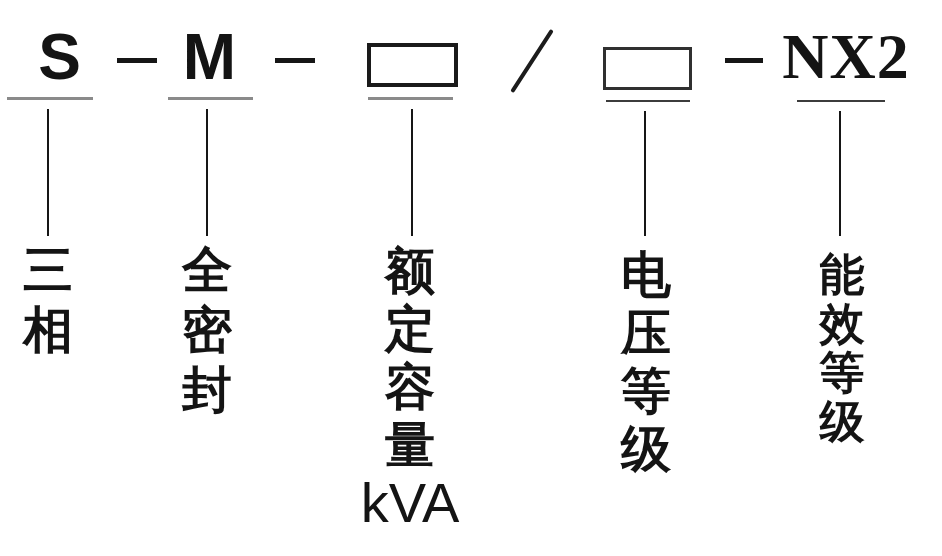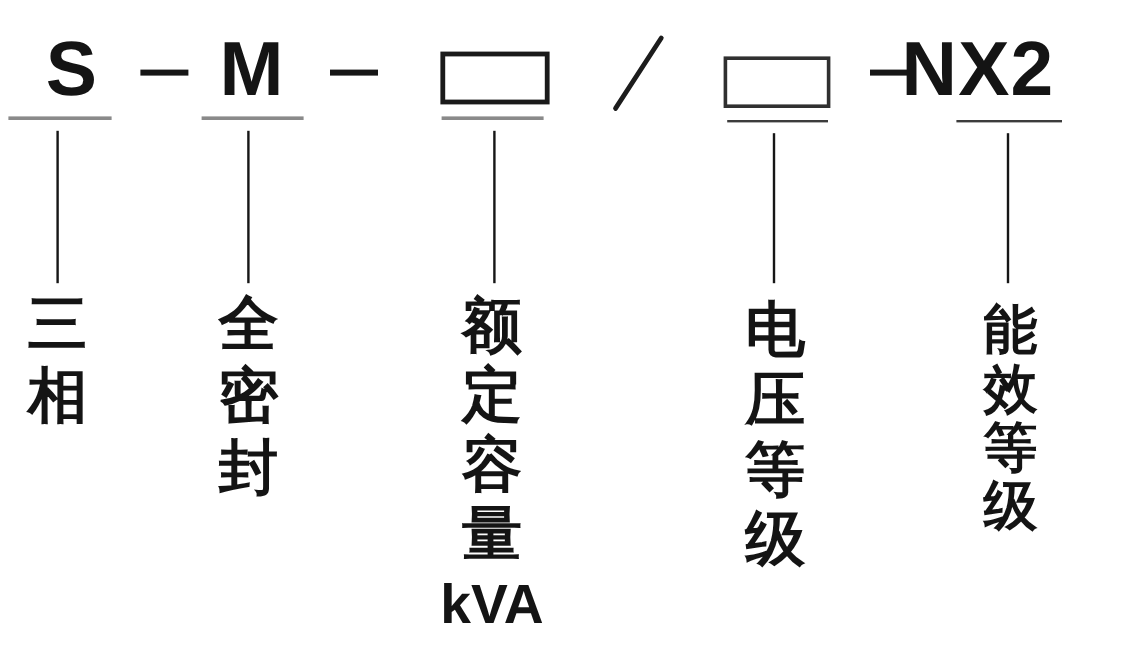--- a/index.html
+++ b/index.html
@@ -20,21 +20,21 @@
     transform: translateX(-50%);
     font-size: 64px;
     font-weight: bold;
     line-height: 1;
     letter-spacing: 1px;
     white-space: nowrap;
     color: #141414;
   }
   #code-s   { left: 60px; }
   #code-m   { left: 210px; }
-  #code-nx2 { left: 815px; }
+  #code-nx2 { left: 846px; font-family: Liberation Serif, serif; }
 
   .dash { position: absolute; height: 5px; background: #161616; }
   #dash-1 { left: 117px; top: 58px; width: 40px; }
   #dash-2 { left: 275px; top: 58px; width: 40px; }
   #dash-3 { left: 725px; top: 58px; width: 38px; }
 
   .blank-box { position: absolute; background: #ffffff; }
   #box-capacity { left: 367px; top: 43px; width: 91px; height: 44px; border: 4px solid #1a1a1a; }
   #box-voltage  { left: 603px; top: 47px; width: 89px; height: 43px; border: 3px solid #303030; }
 
@@ -76,23 +76,23 @@
   #col-3 { left: 410px; top: 242px; }
   #col-4 { left: 646px; top: 246px; }
   #col-5 { left: 842px; top: 250px; }
 
   .col .vchar { display: block; font-size: 50px; line-height: 60px; }
   #col-3 .vchar, #col-4 .vchar { line-height: 58px; }
   #col-5 .vchar { font-size: 45px; line-height: 49px; }
 
   .unit {
     display: block;
-    font-size: 46px;
+    font-size: 56px;
     line-height: 58px;
-    font-weight: bold;
+    font-weight: normal;
     white-space: nowrap;
   }
 </style>
 </head>
 <body>
 
 <div class="canvas">
 
   <div class="code" id="code-s">S</div>
   <div class="dash" id="dash-1"></div>

